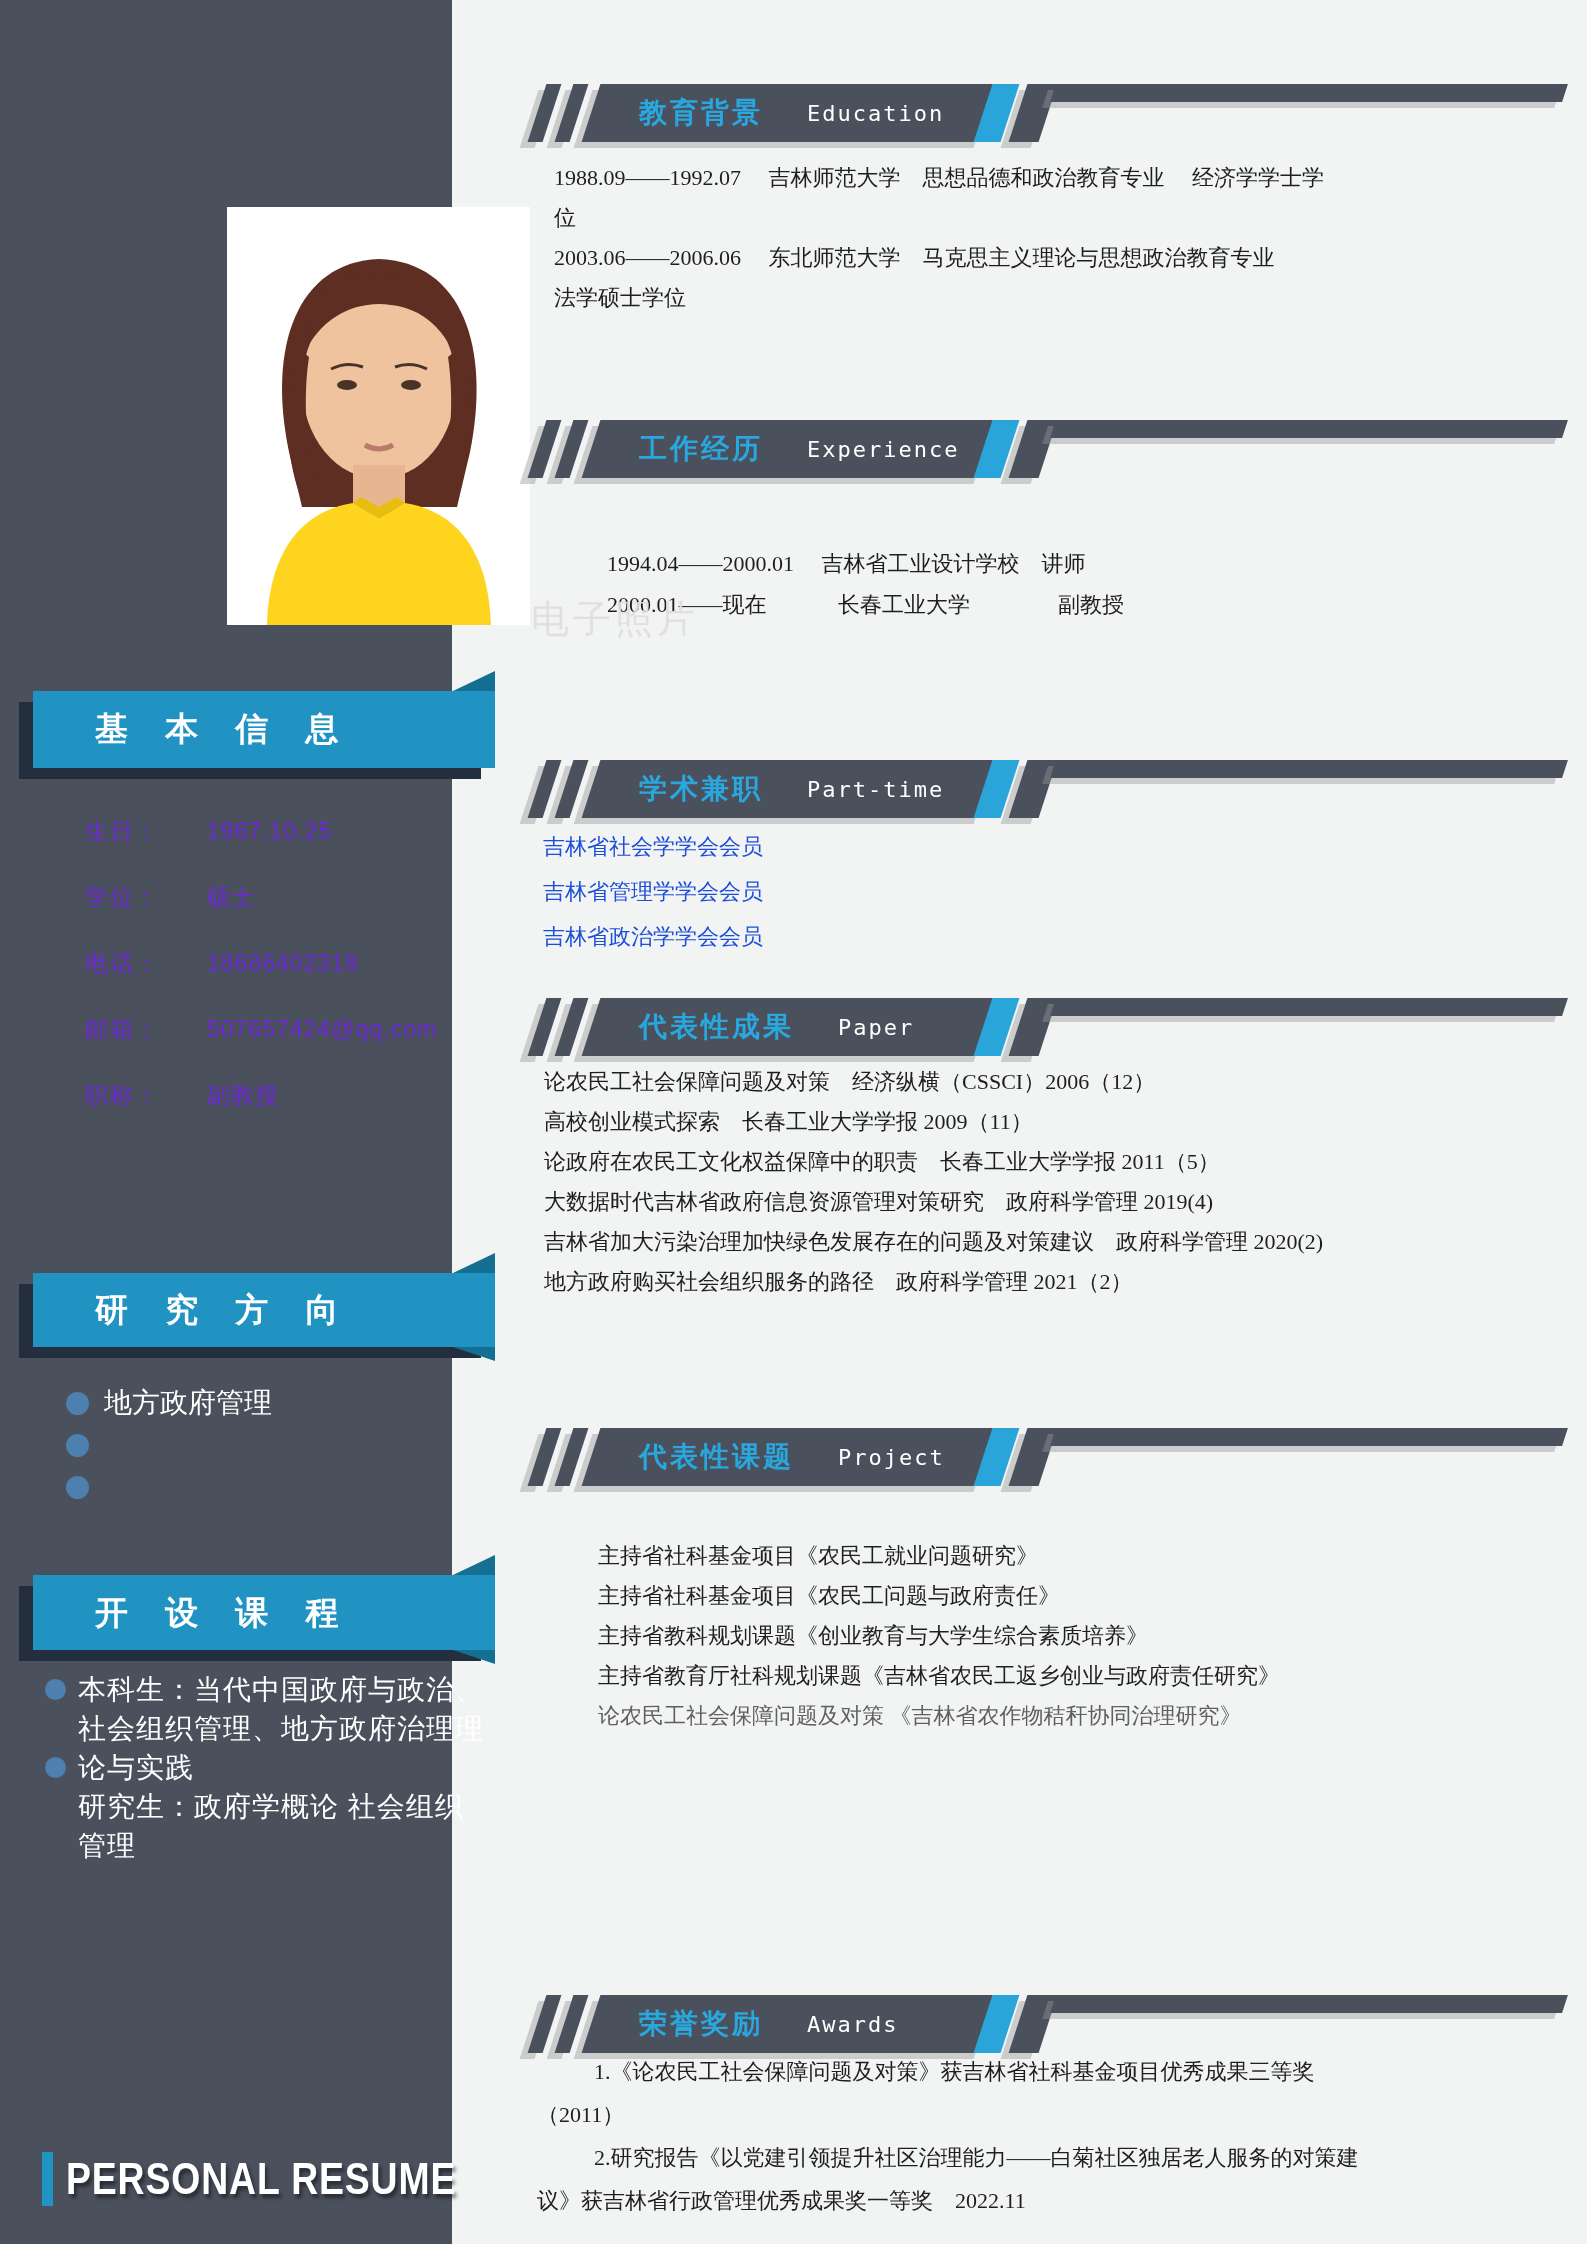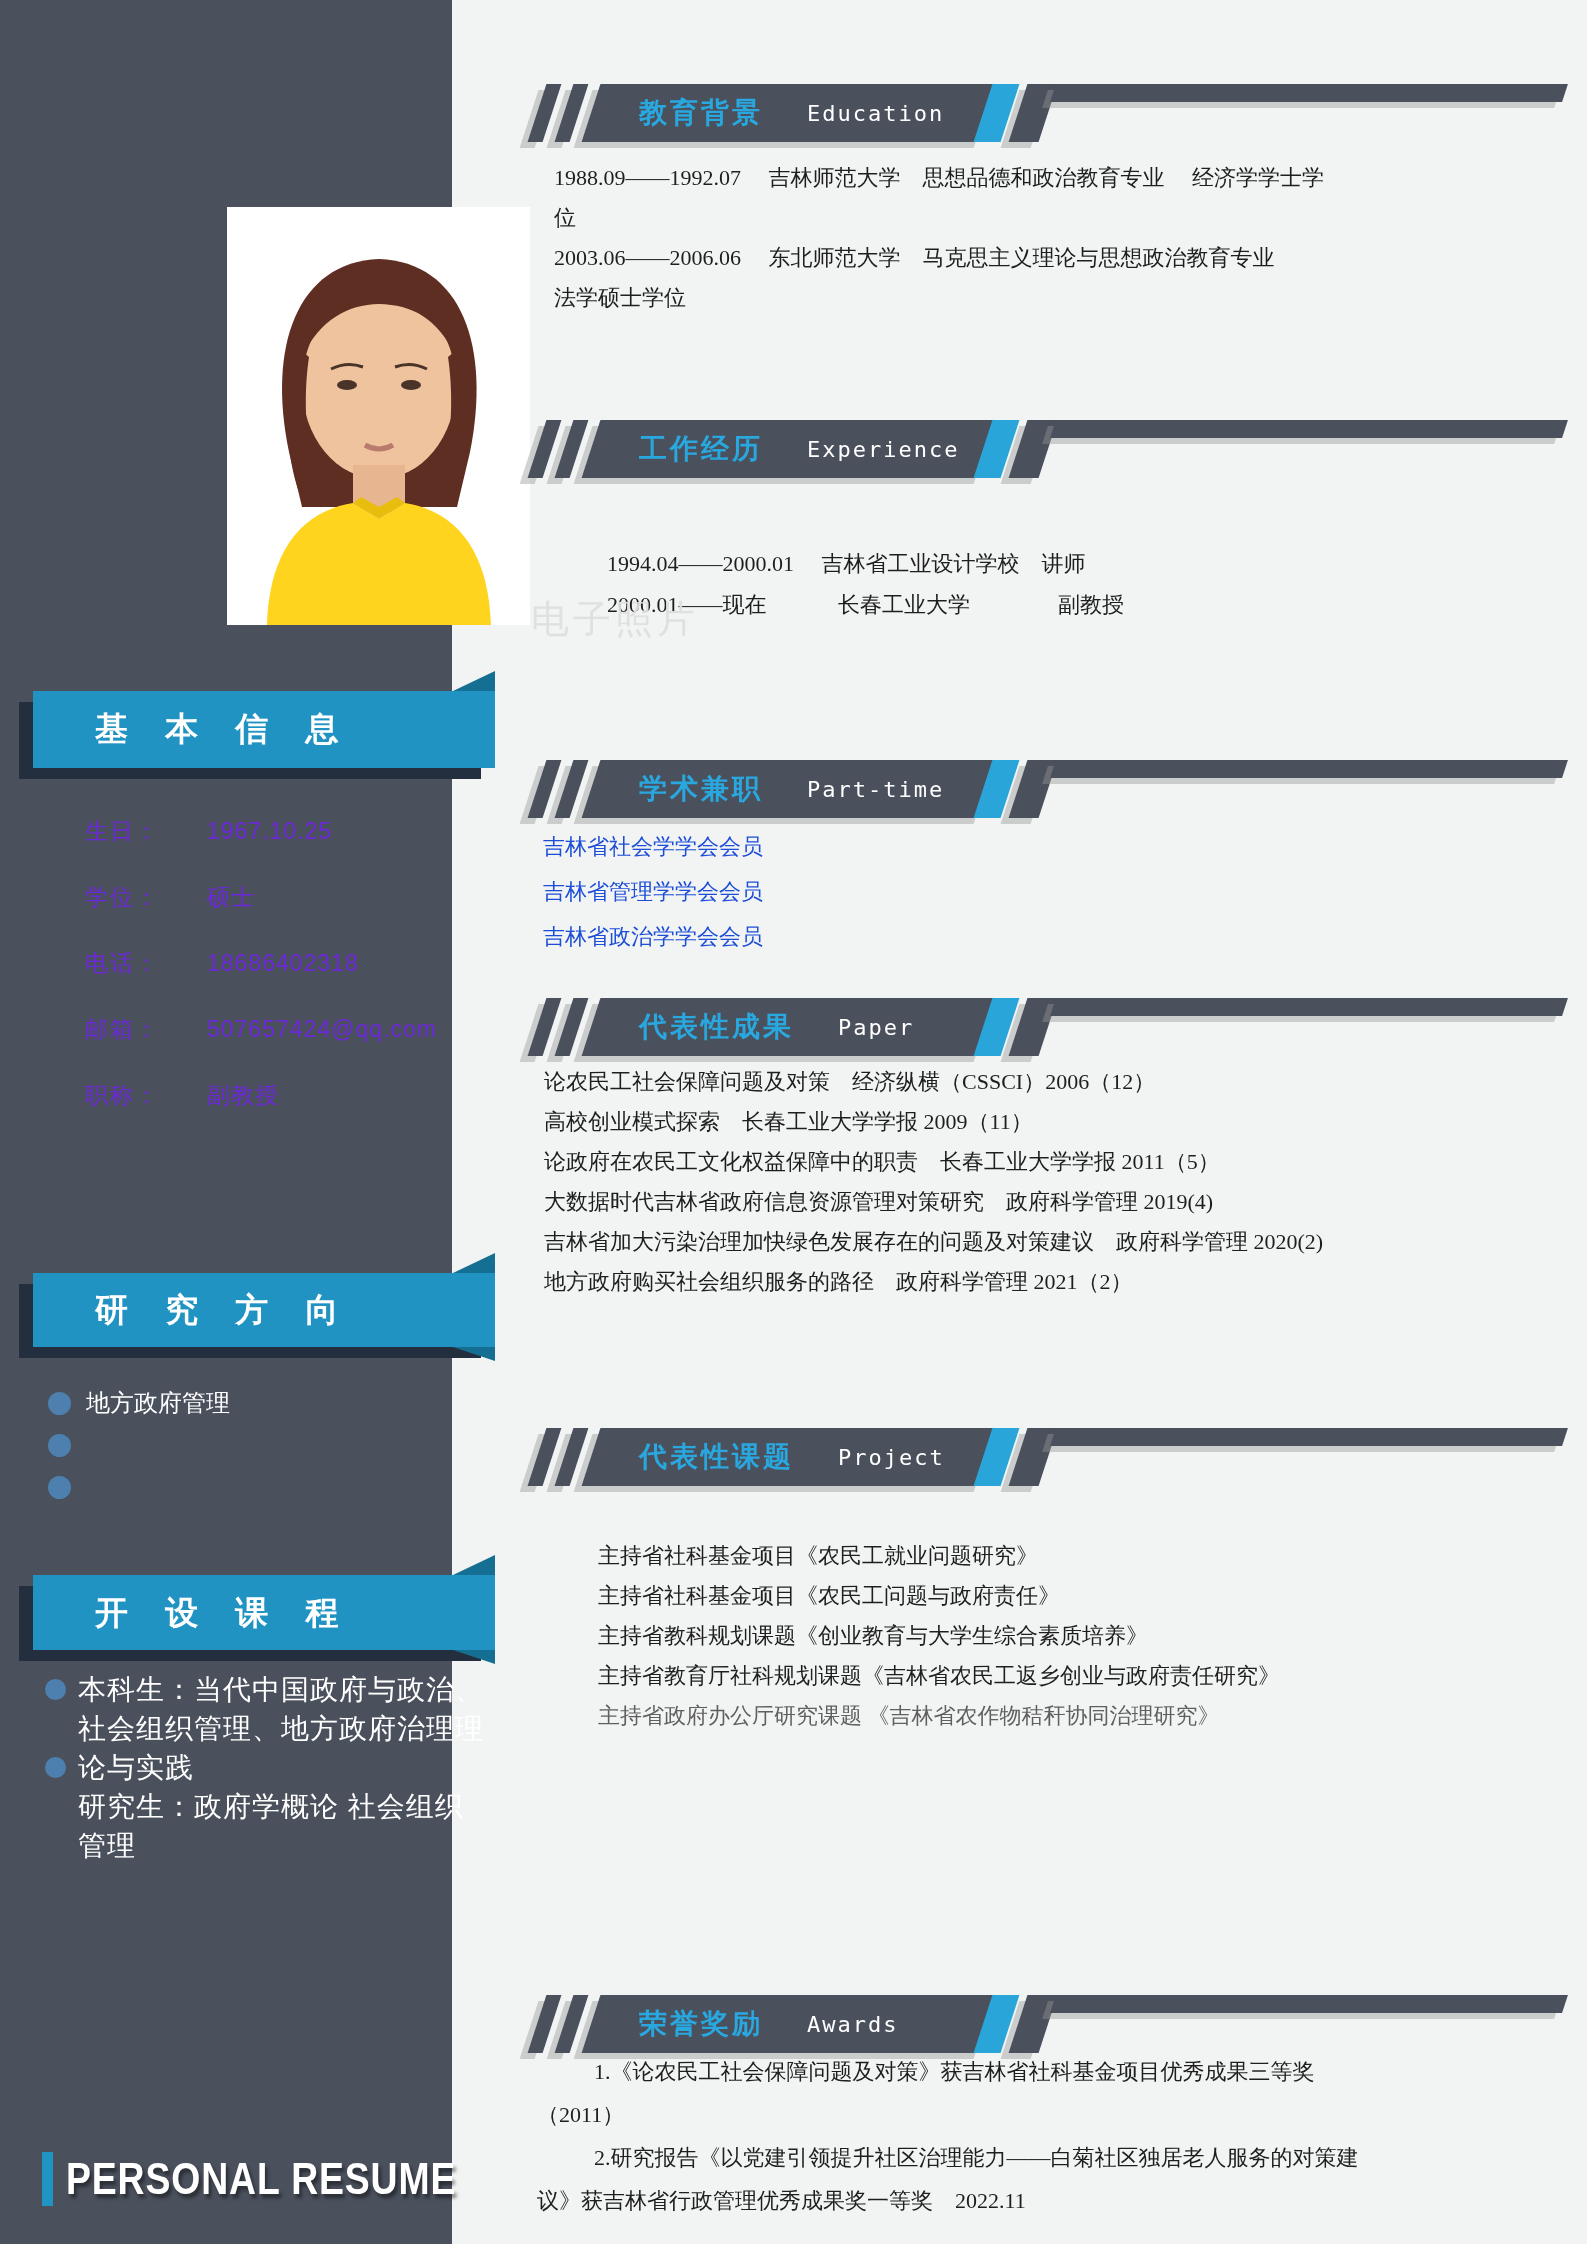--- a/index.html
+++ b/index.html
@@ -26,21 +26,21 @@
   .fold-b{right:0;bottom:-14px;width:42px;height:14px;clip-path:polygon(0 0,100% 0,100% 100%)}
 
   
   .info{position:absolute;left:85px;top:798px;z-index:4;color:#6d28d9;font-size:23px}
   .info .line{display:flex;height:66px;line-height:66px}
   .info .lbl{width:122px;letter-spacing:2px}
   .info .val{letter-spacing:1px}
 
   
   .sblist{position:absolute;z-index:4;color:#fff}
-  .research{left:86px;top:1382px;font-size:24px}
+  .research{left:104px;top:1382px;font-size:28px}
   .research .line{position:relative;min-height:42px;line-height:42px}
   .research .line::before{content:"";position:absolute;left:-38px;top:10px;width:23px;height:23px;
                           border-radius:50%;background:#4d80ae}
   .courses{left:78px;top:1670px;font-size:28px;letter-spacing:1px}
   .courses .line{position:relative;min-height:39px;line-height:39px;white-space:nowrap}
   .courses .line:nth-child(1)::before,.courses .line:nth-child(3)::before{
       content:"";position:absolute;left:-33px;top:9px;width:21px;height:21px;border-radius:50%;background:#4d80ae}
 
   
   .f-bar{position:absolute;left:42px;top:2152px;width:11px;height:54px;background:#2095c4;z-index:4}
@@ -257,21 +257,21 @@
   </div>
   <span class="p blue"></span>
   <span class="p stub"></span>
   <span class="p ext"></span>
 </div>
 <div class="txt proj">
     <div class="line">主持省社科基金项目《农民工就业问题研究》</div>
     <div class="line">主持省社科基金项目《农民工问题与政府责任》</div>
     <div class="line">主持省教科规划课题《创业教育与大学生综合素质培养》</div>
     <div class="line">主持省教育厅社科规划课题《吉林省农民工返乡创业与政府责任研究》</div>
-    <div class="line">主持省政府办公厅研究课题 《吉林省农作物秸秆协同治理研究》</div>
+    <div class="line">论农民工社会保障问题及对策 《吉林省农作物秸秆协同治理研究》</div>
   </div>
 
 <div class="banner" id="bn-awd">
   <span class="p s1"></span>
   <span class="p s2"></span>
   <div class="p bar">
     <div class="bar-inner">
       <span class="cn">荣誉奖励</span>
       <span class="en">Awards</span>
     </div>

